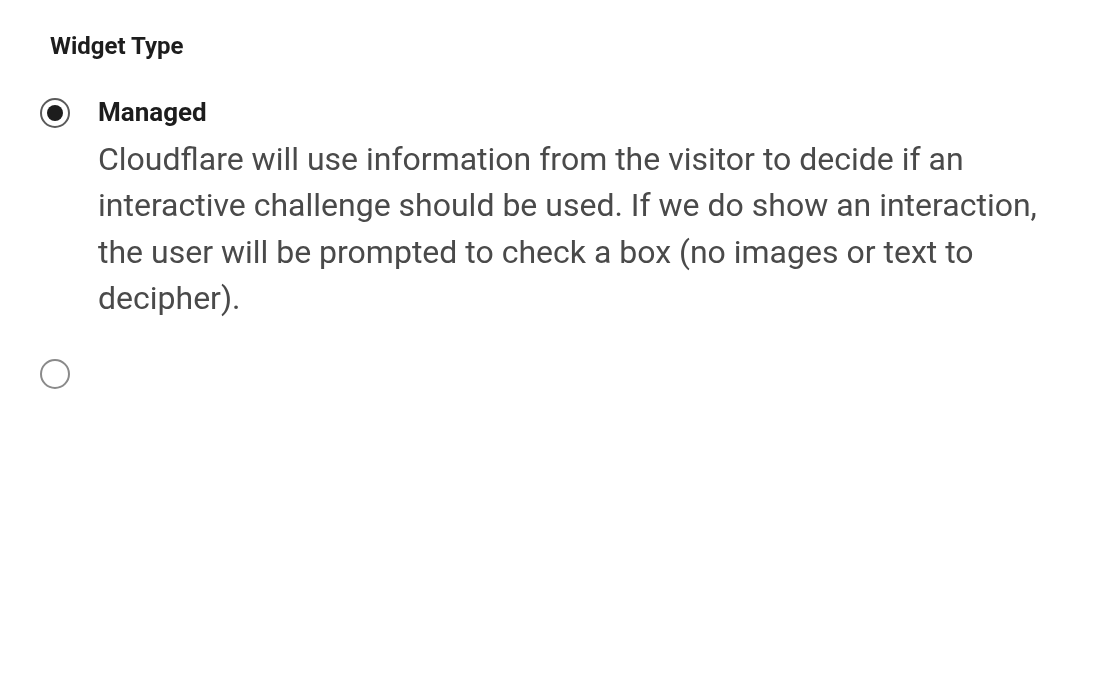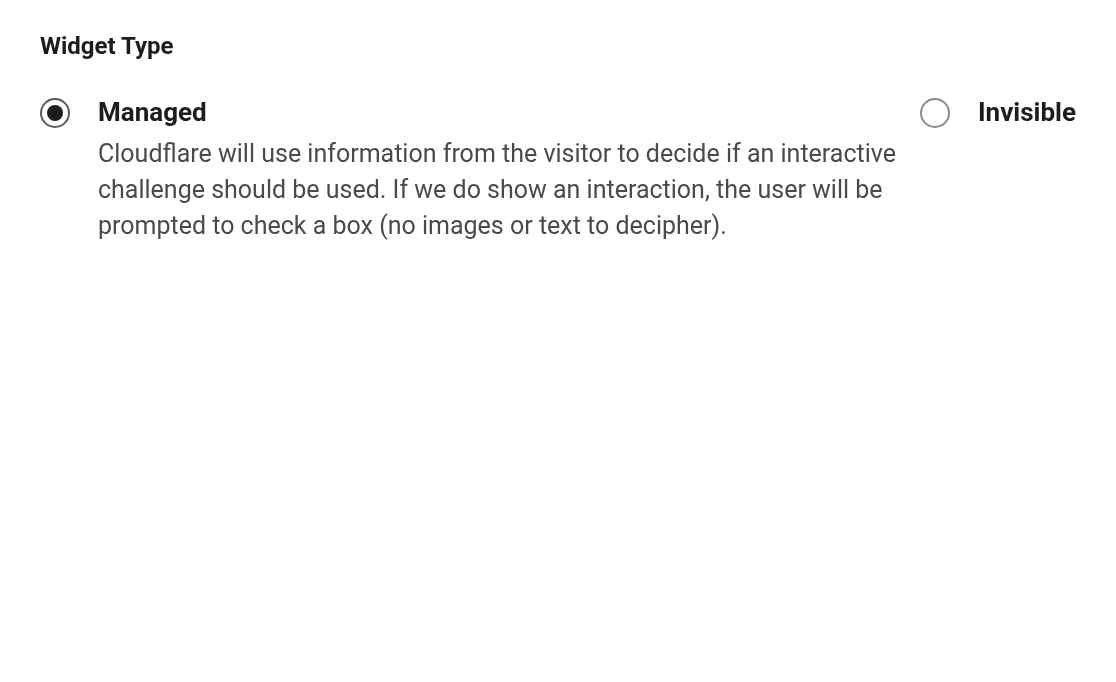--- a/index.html
+++ b/index.html
@@ -12,24 +12,26 @@
       background: #ffffff;
       padding: 32px 40px;
       color: #1d1d1d;
       width: 1116px;
     }
     .section-title {
       font-size: 24px;
       font-weight: 700;
       color: #1d1d1d;
       margin-bottom: 36px;
+      margin-left: 10px;
     }
     .radio-group {
       display: flex;
-      flex-direction: row;
+      flex-direction: column;
+      gap: 36px;
     }
     .radio-option {
       display: flex;
       align-items: flex-start;
       gap: 28px;
       cursor: pointer;
     }
     .radio-control {
       flex-shrink: 0;
       width: 30px;
@@ -60,21 +62,21 @@
       max-width: 970px;
     }
     .radio-label {
       font-size: 26px;
       font-weight: 700;
       color: #1d1d1d;
       line-height: 1.3;
       margin-bottom: 6px;
     }
     .radio-description {
-      font-size: 25px;
+      font-size: 32px;
       font-weight: 400;
       color: #4a4a4a;
       line-height: 1.45;
     }
   </style>
 </head>
 <body>
 
 <div class="section-title">Widget Type</div>
 
@@ -89,17 +91,16 @@
       <div class="radio-description">Cloudflare will use information from the visitor to decide if an interactive challenge should be used. If we do show an interaction, the user will be prompted to check a box (no images or text to decipher).</div>
     </span>
   </label>
 
 
   <label class="radio-option">
     <span class="radio-control">
       
     </span>
     <span class="radio-content">
-      <div class="radio-label">Invisible</div>
     </span>
   </label>
 
 </div>
 
 </body></html>

